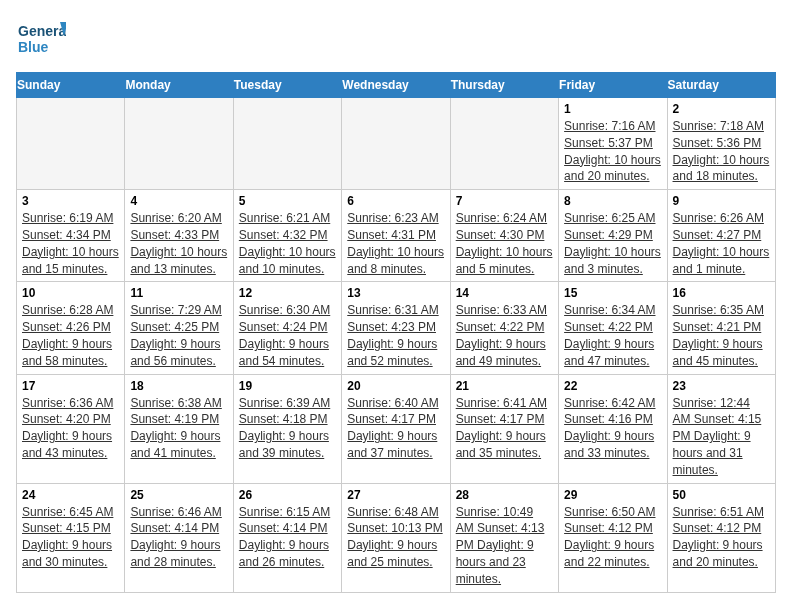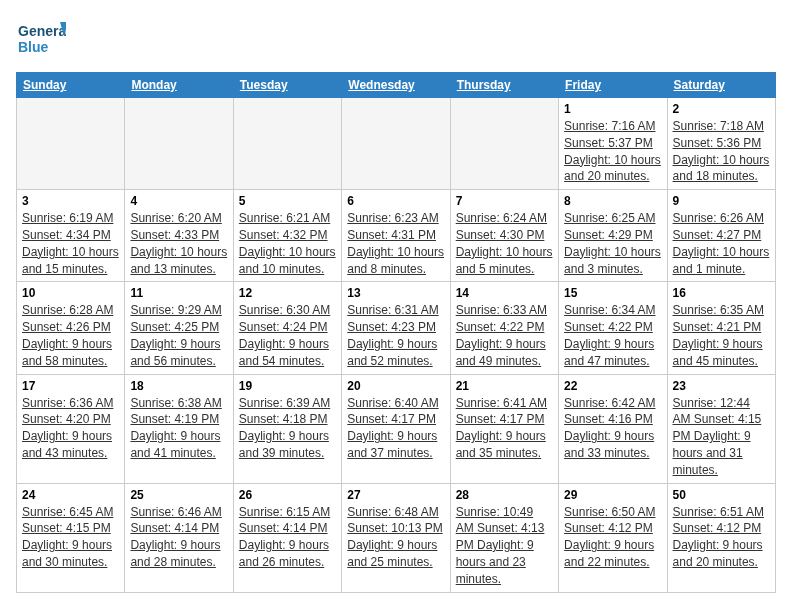--- a/index.html
+++ b/index.html
@@ -35,25 +35,24 @@
     }
     .calendar {
       width: 100%;
       border-collapse: collapse;
       font-size: 11px;
     }
     .calendar th {
       background: #2e7fc1;
       color: #fff;
       text-align: left;
-      padding: 5px 6px;
+      padding: 5px 0;
       font-size: 12px;
       font-weight: bold;
       border: 1px solid #2e7fc1;
-      text-decoration: underline;
     }
     .calendar td {
       border: 1px solid #ccc;
       vertical-align: top;
       padding: 4px 5px;
       width: 108px;
       min-height: 80px;
       background: #fff;
     }
     .calendar td.empty {
@@ -180,21 +179,21 @@
       <tr class="week-row">
         <td>
           <span class="day-number">10</span>
           <div class="day-info">Sunrise: 6:28 AM
 Sunset: 4:26 PM
 Daylight: 9 hours
 and 58 minutes.</div>
         </td>
         <td>
           <span class="day-number">11</span>
-          <div class="day-info">Sunrise: 9:29 AM
+          <div class="day-info">Sunrise: 7:29 AM
 Sunset: 4:25 PM
 Daylight: 9 hours
 and 56 minutes.</div>
         </td>
         <td>
           <span class="day-number">12</span>
           <div class="day-info">Sunrise: 6:30 AM
 Sunset: 4:24 PM
 Daylight: 9 hours
 and 54 minutes.</div>

